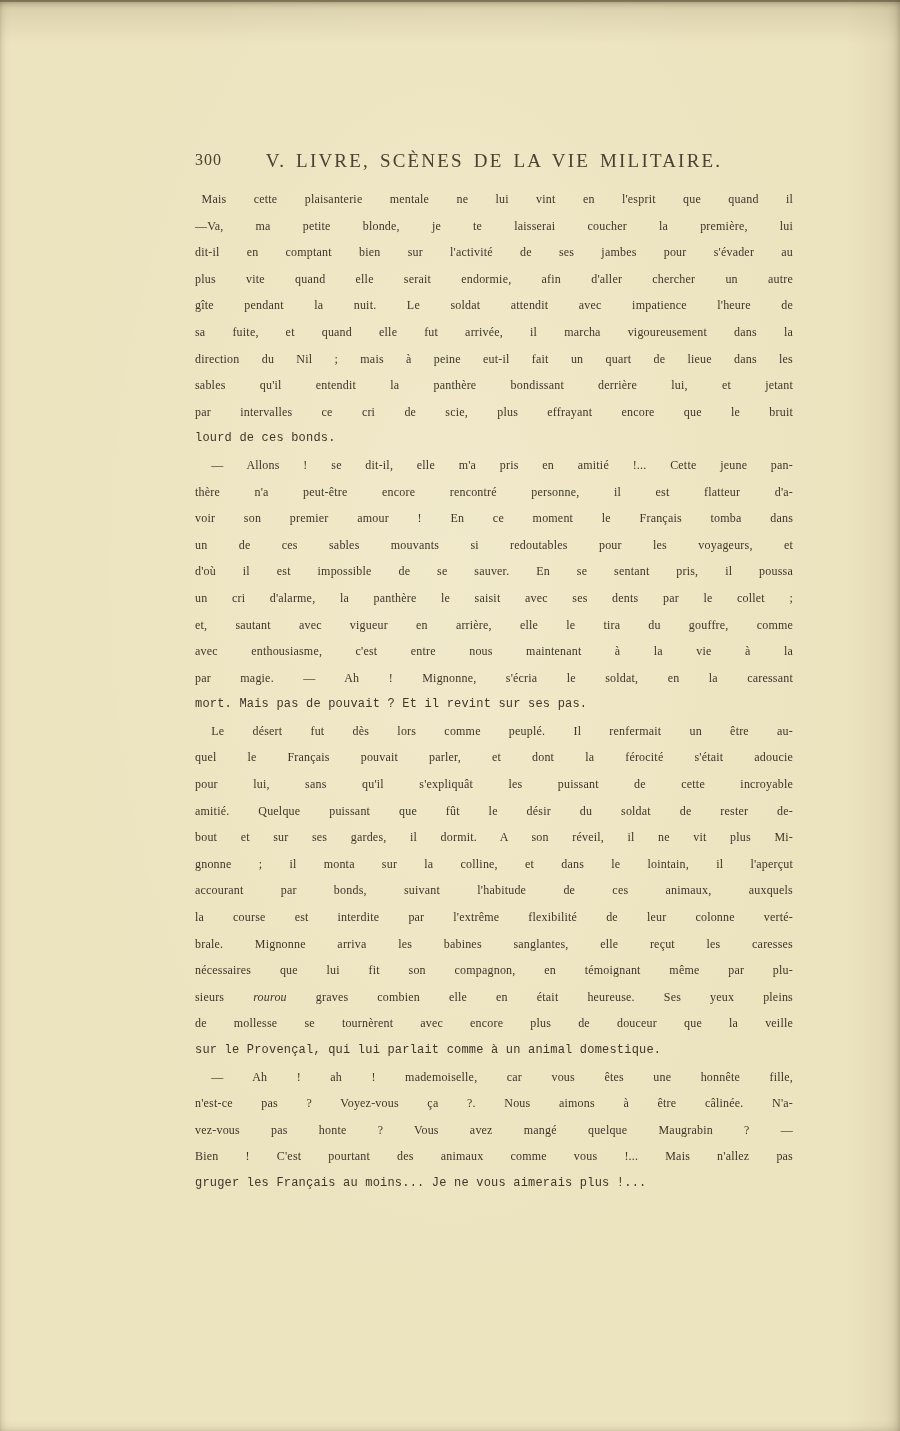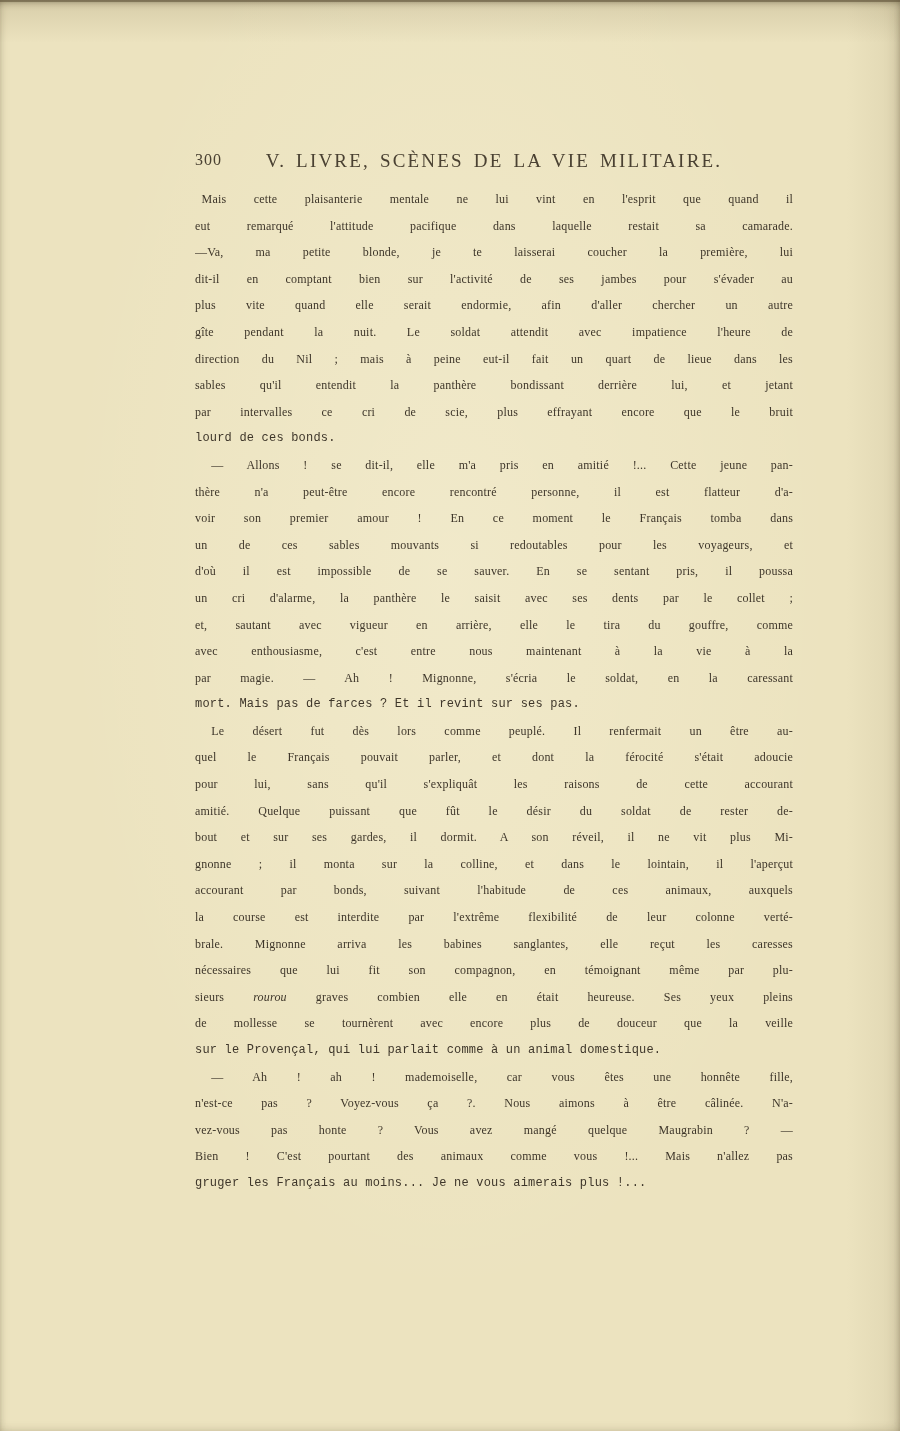--- a/index.html
+++ b/index.html
@@ -88,46 +88,46 @@
 <body>
 
 <div class="page">
   <div class="header">
     <span class="page-number">300</span>
     <span class="running-title">V. LIVRE, SCÈNES DE LA VIE MILITAIRE.</span>
   </div>
   <div class="text-block">
       <div class="para">
         <div class="line first"><span>Mais cette plaisanterie mentale ne lui vint en l'esprit que quand il</span></div>
-        <div class="line"><span>eut remarqué l'attitude pacifique dans laquelle restait sa camarade.</span></div>
         <div class="line"><span>—Va, ma petite blonde, je te laisserai coucher la première, lui</span></div>
         <div class="line"><span>dit-il en comptant bien sur l'activité de ses jambes pour s'évader au</span></div>
         <div class="line"><span>plus vite quand elle serait endormie, afin d'aller chercher un autre</span></div>
         <div class="line"><span>gîte pendant la nuit. Le soldat attendit avec impatience l'heure de</span></div>
+        <div class="line"><span>sa fuite, et quand elle fut arrivée, il marcha vigoureusement dans la</span></div>
         <div class="line"><span>direction du Nil ; mais à peine eut-il fait un quart de lieue dans les</span></div>
         <div class="line"><span>sables qu'il entendit la panthère bondissant derrière lui, et jetant</span></div>
         <div class="line"><span>par intervalles ce cri de scie, plus effrayant encore que le bruit</span></div>
         <div class="line last"><span>lourd de ces bonds.</span></div>
       </div>
       <div class="para">
         <div class="line first"><span>— Allons ! se dit-il, elle m'a pris en amitié !... Cette jeune pan-</span></div>
         <div class="line"><span>thère n'a peut-être encore rencontré personne, il est flatteur d'a-</span></div>
         <div class="line"><span>voir son premier amour ! En ce moment le Français tomba dans</span></div>
         <div class="line"><span>un de ces sables mouvants si redoutables pour les voyageurs, et</span></div>
         <div class="line"><span>d'où il est impossible de se sauver. En se sentant pris, il poussa</span></div>
         <div class="line"><span>un cri d'alarme, la panthère le saisit avec ses dents par le collet ;</span></div>
         <div class="line"><span>et, sautant avec vigueur en arrière, elle le tira du gouffre, comme</span></div>
         <div class="line"><span>avec enthousiasme, c'est entre nous maintenant à la vie à la</span></div>
         <div class="line"><span>par magie. — Ah ! Mignonne, s'écria le soldat, en la caressant</span></div>
-        <div class="line last"><span>mort. Mais pas de farces ? Et il revint sur ses pas.</span></div>
+        <div class="line last"><span>mort. Mais pas de pouvait ? Et il revint sur ses pas.</span></div>
       </div>
       <div class="para">
         <div class="line first"><span>Le désert fut dès lors comme peuplé. Il renfermait un être au-</span></div>
         <div class="line"><span>quel le Français pouvait parler, et dont la férocité s'était adoucie</span></div>
-        <div class="line"><span>pour lui, sans qu'il s'expliquât les raisons de cette accourant</span></div>
+        <div class="line"><span>pour lui, sans qu'il s'expliquât les puissant de cette incroyable</span></div>
         <div class="line"><span>amitié. Quelque puissant que fût le désir du soldat de rester de-</span></div>
         <div class="line"><span>bout et sur ses gardes, il dormit. A son réveil, il ne vit plus Mi-</span></div>
         <div class="line"><span>gnonne ; il monta sur la colline, et dans le lointain, il l'aperçut</span></div>
         <div class="line"><span>accourant par bonds, suivant l'habitude de ces animaux, auxquels</span></div>
         <div class="line"><span>la course est interdite par l'extrême flexibilité de leur colonne verté-</span></div>
         <div class="line"><span>brale. Mignonne arriva les babines sanglantes, elle reçut les caresses</span></div>
         <div class="line"><span>nécessaires que lui fit son compagnon, en témoignant même par plu-</span></div>
         <div class="line"><span>sieurs </span><i>rourou</i><span> graves combien elle en était heureuse. Ses yeux pleins</span></div>
         <div class="line"><span>de mollesse se tournèrent avec encore plus de douceur que la veille</span></div>
         <div class="line last"><span>sur le Provençal, qui lui parlait comme à un animal domestique.</span></div>

